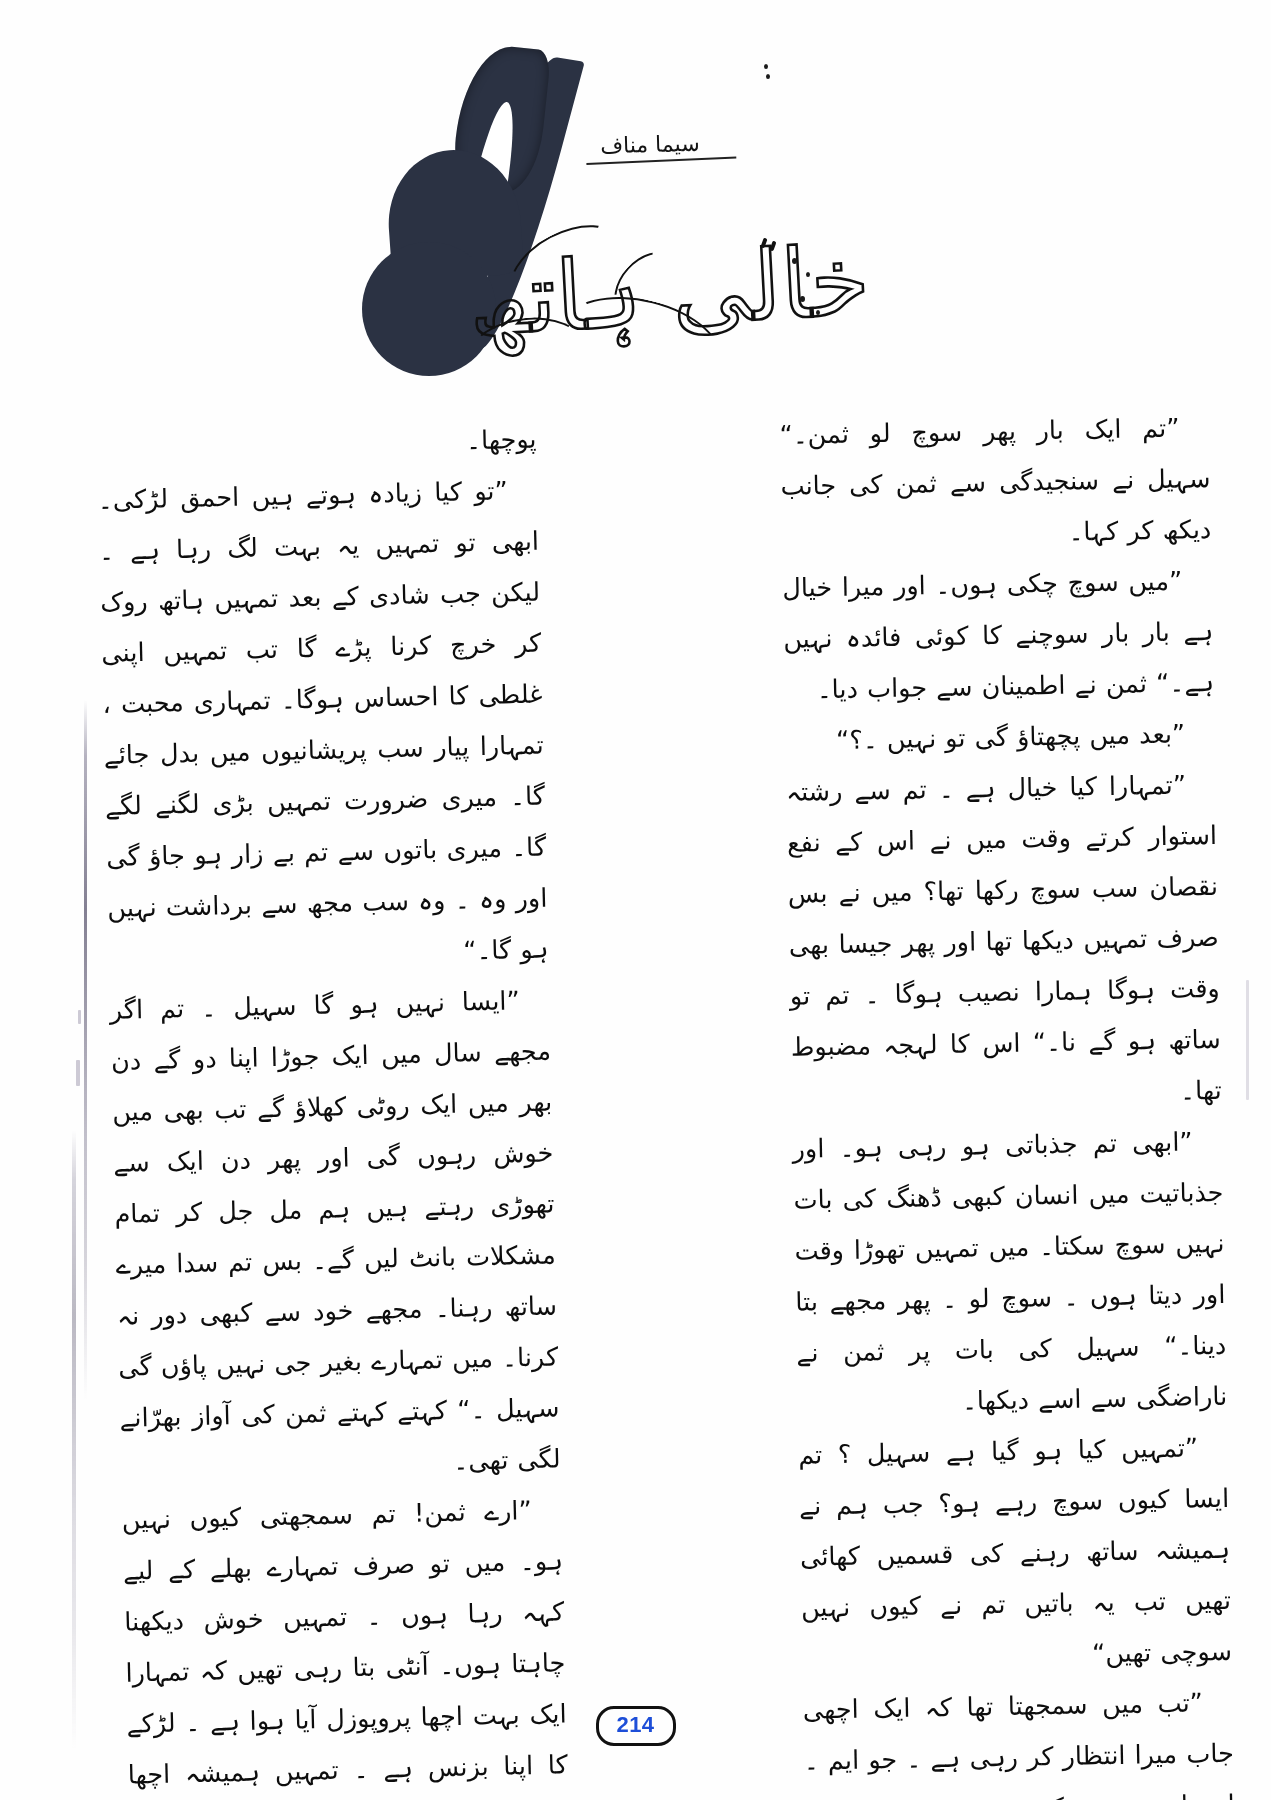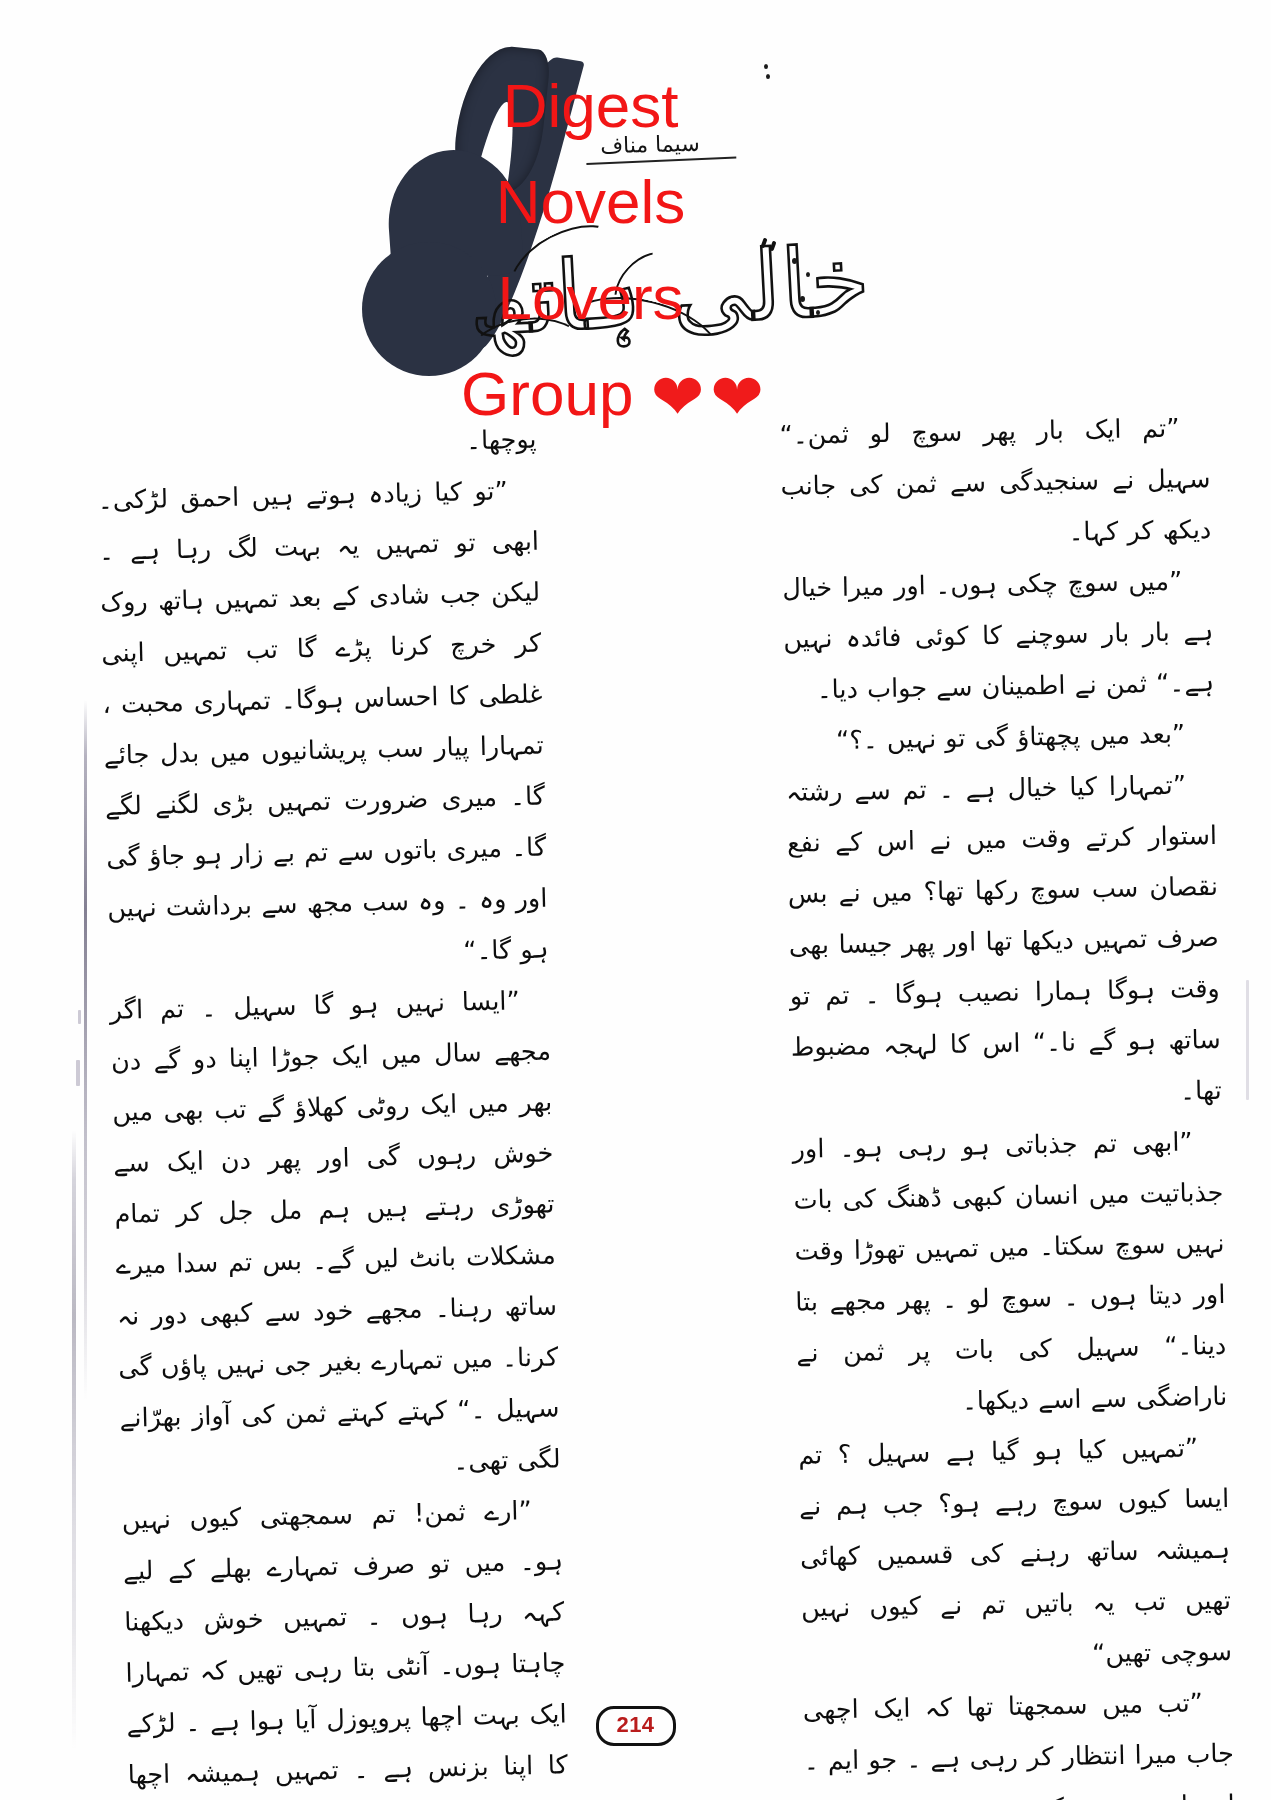--- a/index.html
+++ b/index.html
@@ -248,21 +248,21 @@
   
   .page-number {
     position: absolute;
     left: 50%;
     top: 1706px;
     transform: translateX(-50%);
     width: 74px;
     height: 34px;
     border: 3px solid #111;
     border-radius: 18px;
-    color: #b91c1c;
+    color: #1d4ed8;
     font-family: "Liberation Sans", sans-serif;
     font-weight: bold;
     font-size: 22px;
     line-height: 32px;
     text-align: center;
     letter-spacing: 0.5px;
   }
 </style>
 </head>
 <body>
@@ -303,29 +303,20 @@
     </div>
 
     <div class="ink-mark" style="left:764px;top:64px;width:4px;height:5px;"></div>
     <div class="ink-mark" style="left:766px;top:74px;width:4px;height:5px;"></div>
     <div class="ink-mark" style="left:792px;top:258px;width:5px;height:6px;"></div>
     <div class="ink-mark" style="left:806px;top:272px;width:4px;height:5px;"></div>
     <div class="ink-mark" style="left:800px;top:296px;width:5px;height:6px;"></div>
     <div class="ink-mark" style="left:816px;top:310px;width:4px;height:5px;"></div>
   </div>
 
-  <div class="watermark">
-    <div class="wm-line l1">Digest</div>
-    <div class="wm-line l2">Novels</div>
-    <div class="wm-line l3">Lovers</div>
-    <div class="wm-line l4">
-      <span>Group</span>
-      <span class="wm-hearts">❤❤</span>
-    </div>
-  </div>
 
   <div class="columns">
 
     <div class="col col-right">
       <p class="ind">”تم ایک بار پھر سوچ لو ثمن۔“ سہیل نے سنجیدگی سے ثمن کی جانب دیکھ کر کہا۔</p>
       <p class="ind">”میں سوچ چکی ہوں۔ اور میرا خیال ہے بار بار سوچنے کا کوئی فائدہ نہیں ہے۔“ ثمن نے اطمینان سے جواب دیا۔</p>
       <p class="ind">”بعد میں پچھتاؤ گی تو نہیں ۔؟“</p>
       <p class="ind">”تمہارا کیا خیال ہے ۔ تم سے رشتہ استوار کرتے وقت میں نے اس کے نفع نقصان سب سوچ رکھا تھا؟ میں نے بس صرف تمہیں دیکھا تھا اور پھر جیسا بھی وقت ہوگا ہمارا نصیب ہوگا ۔ تم تو ساتھ ہو گے نا۔“ اس کا لہجہ مضبوط تھا۔</p>
       <p class="ind">”ابھی تم جذباتی ہو رہی ہو۔ اور جذباتیت میں انسان کبھی ڈھنگ کی بات نہیں سوچ سکتا۔ میں تمہیں تھوڑا وقت اور دیتا ہوں ۔ سوچ لو ۔ پھر مجھے بتا دینا۔“ سہیل کی بات پر ثمن نے ناراضگی سے اسے دیکھا۔</p>
       <p class="ind">”تمہیں کیا ہو گیا ہے سہیل ؟ تم ایسا کیوں سوچ رہے ہو؟ جب ہم نے ہمیشہ ساتھ رہنے کی قسمیں کھائی تھیں تب یہ باتیں تم نے کیوں نہیں سوچی تھیں“</p>

